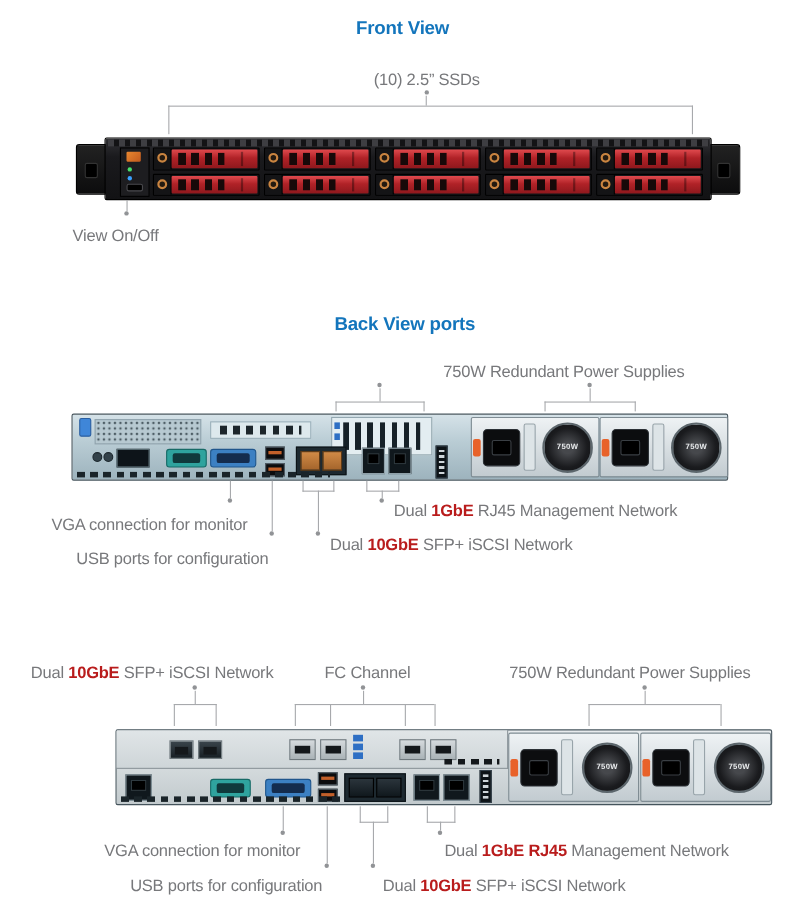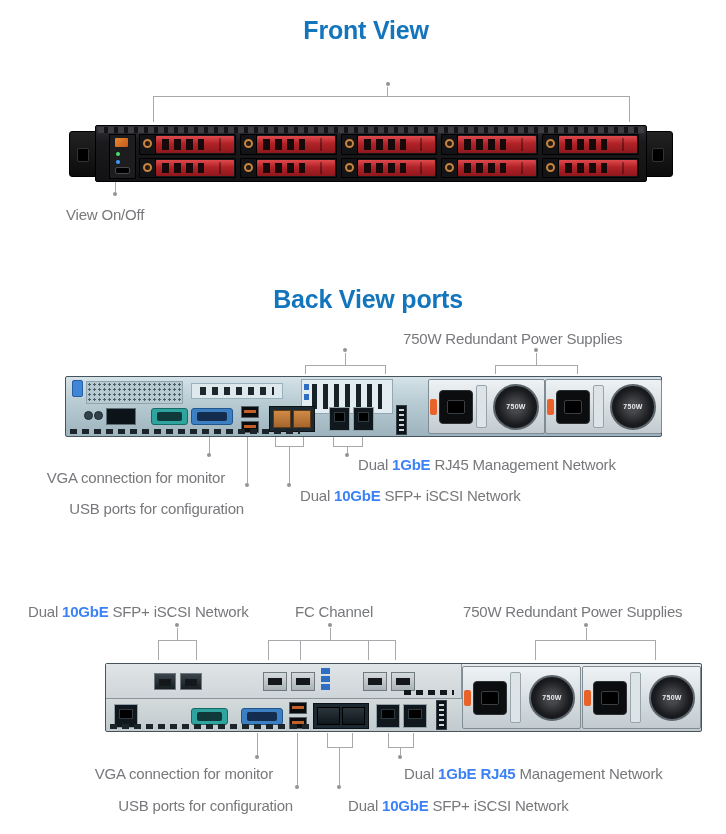--- a/index.html
+++ b/index.html
@@ -1,21 +1,21 @@
 <!DOCTYPE html>
 <html><head>
 <meta charset="utf-8">
 <style>
   html,body{margin:0;padding:0;background:#ffffff;}
   #canvas{position:relative;width:726px;height:834px;background:#ffffff;overflow:hidden;
           font-family:"Liberation Sans",sans-serif;}
-  .title{position:absolute;font-size:25px;font-weight:bold;color:#1375bc;text-align:center;
+  .title{position:absolute;font-size:17px;font-weight:bold;color:#1375bc;text-align:center;
          letter-spacing:-0.2px;white-space:nowrap;}
   .lbl{position:absolute;font-size:15px;color:#77787b;white-space:nowrap;letter-spacing:-0.2px;}
-  .lbl b{color:#3b82f6;font-weight:bold;}
+  .lbl b{color:#b91c1c;font-weight:bold;}
   .ctr{text-align:center;}
   .cline{position:absolute;background:#a7a9ac;}
   .cdot{position:absolute;width:4px;height:4px;border-radius:50%;background:#919396;}
 
   
   .fserver{position:absolute;left:69px;top:125px;width:602px;height:55px;}
   .fbody{position:absolute;left:26px;top:0;width:550px;height:55px;background:linear-gradient(180deg,#323236,#1a1a1d 30%,#121214);border:1px solid #000;border-radius:2px;}
   .frail{position:absolute;left:2px;right:2px;top:1px;height:6px;background:repeating-linear-gradient(90deg,#3e3e42 0 6px,#131315 6px 10px);}
   .fear{position:absolute;top:6px;width:27px;height:44px;background:linear-gradient(180deg,#222,#0c0c0d);border:1px solid #000;border-radius:3px;}
   .fear::after{content:"";position:absolute;left:7px;top:16px;width:10px;height:12px;background:#000;border:1px solid #333;border-radius:2px;}
@@ -80,20 +80,21 @@
            background:radial-gradient(circle at 50% 50%,#46484c 18%,#1a1b1e 60%,#101113);border:2px solid #5c666c;
            display:flex;align-items:center;justify-content:center;box-sizing:border-box;}
   .psu-watt{font-style:normal;font-size:7px;font-weight:bold;color:#e9ebed;letter-spacing:.3px;}
 </style>
 </head>
 <body>
 
 <div id="canvas">
 
   <div class="title ctr" style="left:246px;top:16px;width:240px;">Front View</div>
+  <div class="lbl ctr" style="left:288px;top:64px;width:200px;">(10) 2.5” SSDs</div>
 
   <span class="cdot" style="left:386px;top:82px;"></span>
   <span class="cline" style="left:387px;top:87px;width:1px;height:9px;"></span>
   <span class="cline" style="left:153px;top:96px;width:477px;height:1px;"></span>
   <span class="cline" style="left:153px;top:96px;width:1px;height:26px;"></span>
   <span class="cline" style="left:629px;top:96px;width:1px;height:26px;"></span>
 
   <div class="fserver">
     <span class="fear" style="left:0;"></span>
     <span class="fear" style="left:575px;"></span>

